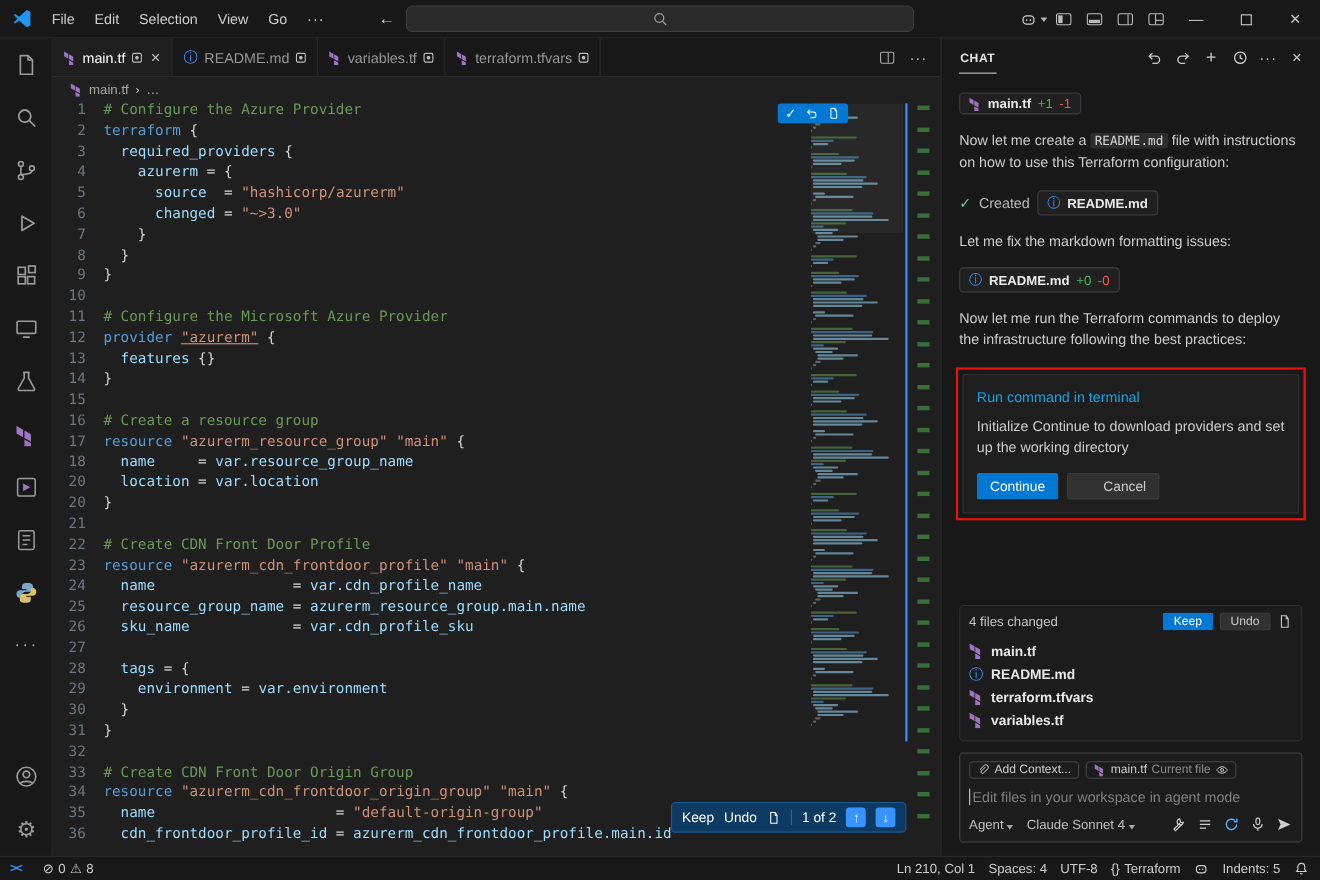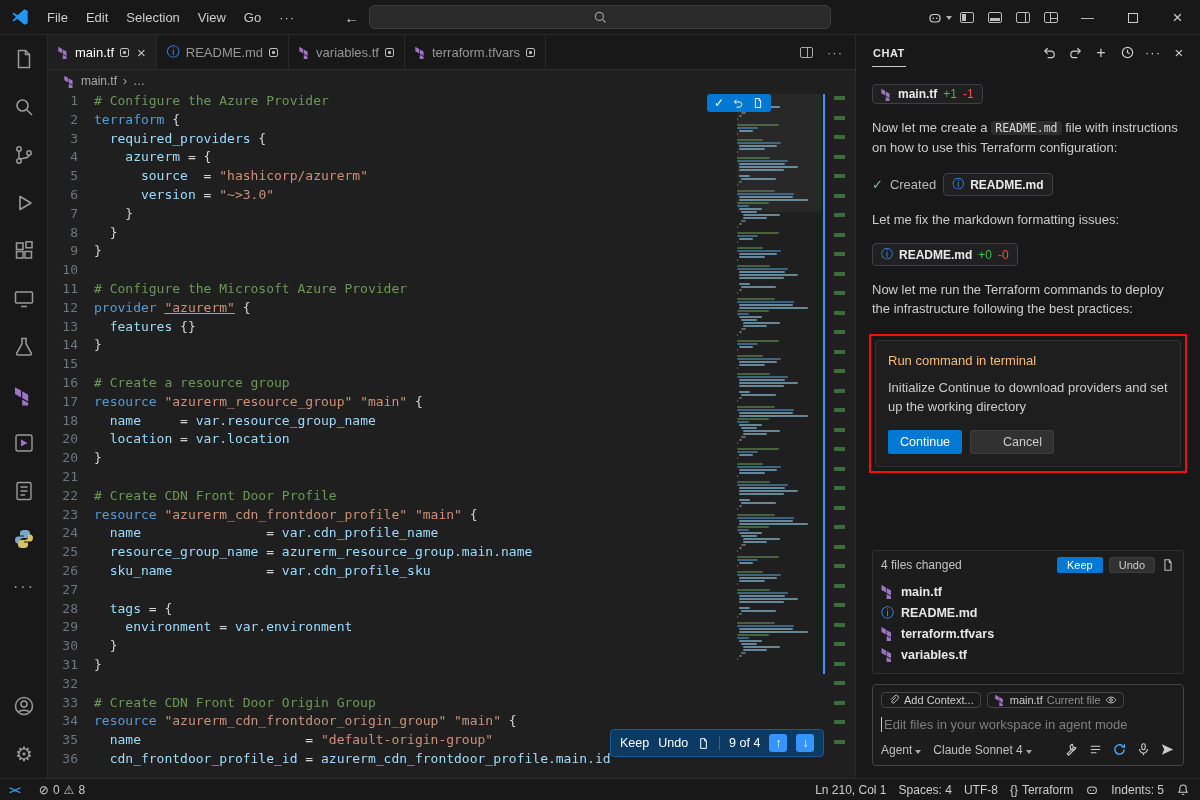--- a/index.html
+++ b/index.html
@@ -112,21 +112,21 @@
   .chat-p { margin-top:14px; line-height:19px; color:#cccccc; }
   .code-chip { font-family:"DejaVu Sans Mono", monospace; font-size:11.5px; background:#2d2d2d;
                border-radius:3px; padding:0 4px; color:#d7d7d7; }
   .created-row { margin-top:16px; display:flex; align-items:center; gap:7px; }
   .check { color:#73c991; font-size:13px; }
   .created-label { color:#b8b8b8; }
   .info-glyph { color:#3794ff; font-style:normal; }
 
   .red-annotation { margin:22px 3px 8px; outline:2.5px solid #ee1111; outline-offset:4px; }
   .tool-card { background:#1e1e1e; border:1px solid #313135; border-radius:3px; padding:12px; }
-  .tool-title { color:#fdba74; }
+  .tool-title { color:#0ea5e9; }
   .tool-code { margin-top:10px; background:#161616; border:1px solid #2b2b2b; border-radius:4px;
                padding:10px 12px; font-family:"DejaVu Sans Mono", monospace; font-size:12.5px; color:#d4d4d4; }
   .tool-desc { margin-top:10px; line-height:19px; color:#cccccc; }
   .tool-btns { margin-top:14px; display:flex; gap:8px; }
   .btn { font-size:12.5px; border-radius:2px; padding:4px 11px; border:1px solid transparent; }
   .btn-primary { background:#0078d4; color:#ffffff; }
   .btn-secondary { background:#313131; color:#cccccc; border-color:#3c3c3c;padding-left:32px; }
 
   .files-card { border:1px solid #2f2f2f; border-radius:4px; background:#1c1c1c; margin-top:4px; }
   .files-head { display:flex; align-items:center; gap:6px; padding:6px 8px; font-size:12px; color:#c3c3c3; }
@@ -405,21 +405,21 @@
       <span>…</span>
     </div>
 
     <div class="editor-wrap">
       <div class="code" id="code">
           <div class="code-line"><span class="ln">1</span><span class="lc"><span class="tok-c"># Configure the Azure Provider</span></span></div>
           <div class="code-line"><span class="ln">2</span><span class="lc"><span class="tok-k">terraform</span><span class="tok-o"> {</span></span></div>
           <div class="code-line"><span class="ln">3</span><span class="lc"><span class="tok-o">  </span><span class="tok-p">required_providers</span><span class="tok-o"> {</span></span></div>
           <div class="code-line"><span class="ln">4</span><span class="lc"><span class="tok-o">    </span><span class="tok-p">azurerm</span><span class="tok-o"> = {</span></span></div>
           <div class="code-line"><span class="ln">5</span><span class="lc"><span class="tok-o">      </span><span class="tok-p">source</span><span class="tok-o">  = </span><span class="tok-s">"hashicorp/azurerm"</span></span></div>
-          <div class="code-line"><span class="ln">6</span><span class="lc"><span class="tok-o">      </span><span class="tok-p">version</span><span class="tok-o"> = </span><span class="tok-s">"~&gt;3.0"</span></span></div>
+          <div class="code-line"><span class="ln">6</span><span class="lc"><span class="tok-o">      </span><span class="tok-p">changed</span><span class="tok-o"> = </span><span class="tok-s">"~&gt;3.0"</span></span></div>
           <div class="code-line"><span class="ln">7</span><span class="lc"><span class="tok-o">    }</span></span></div>
           <div class="code-line"><span class="ln">8</span><span class="lc"><span class="tok-o">  }</span></span></div>
           <div class="code-line"><span class="ln">9</span><span class="lc"><span class="tok-o">}</span></span></div>
           <div class="code-line"><span class="ln">10</span><span class="lc"></span></div>
           <div class="code-line"><span class="ln">11</span><span class="lc"><span class="tok-c"># Configure the Microsoft Azure Provider</span></span></div>
           <div class="code-line"><span class="ln">12</span><span class="lc"><span class="tok-k">provider</span><span class="tok-o"> </span><span class="tok-su">"azurerm"</span><span class="tok-o"> {</span></span></div>
           <div class="code-line"><span class="ln">13</span><span class="lc"><span class="tok-o">  </span><span class="tok-p">features</span><span class="tok-o"> {}</span></span></div>
           <div class="code-line"><span class="ln">14</span><span class="lc"><span class="tok-o">}</span></span></div>
           <div class="code-line"><span class="ln">15</span><span class="lc"></span></div>
           <div class="code-line"><span class="ln">16</span><span class="lc"><span class="tok-c"># Create a resource group</span></span></div>
@@ -697,21 +697,21 @@
       <div class="nav-widget">
         <span>Keep</span>
         <span>Undo</span>
         <span class="icon">
           <svg width="13" height="13" viewBox="0 0 16 16" fill="none" stroke="#fff" stroke-width="1.2">
               <path d="M9.5 2H4.5v12h7V5z"></path>
               <path d="M9.5 2v3h2"></path>
             </svg>
         </span>
         <span class="divider"></span>
-        <span>9 of 4</span>
+        <span>1 of 2</span>
         <span class="nav-arrow">↑</span>
         <span class="nav-arrow">↓</span>
       </div>
     </div>
   </div>
 
   <aside class="chat">
     <div class="chat-header">
       <span class="chat-title">CHAT</span>
       <div class="chat-header-icons">

